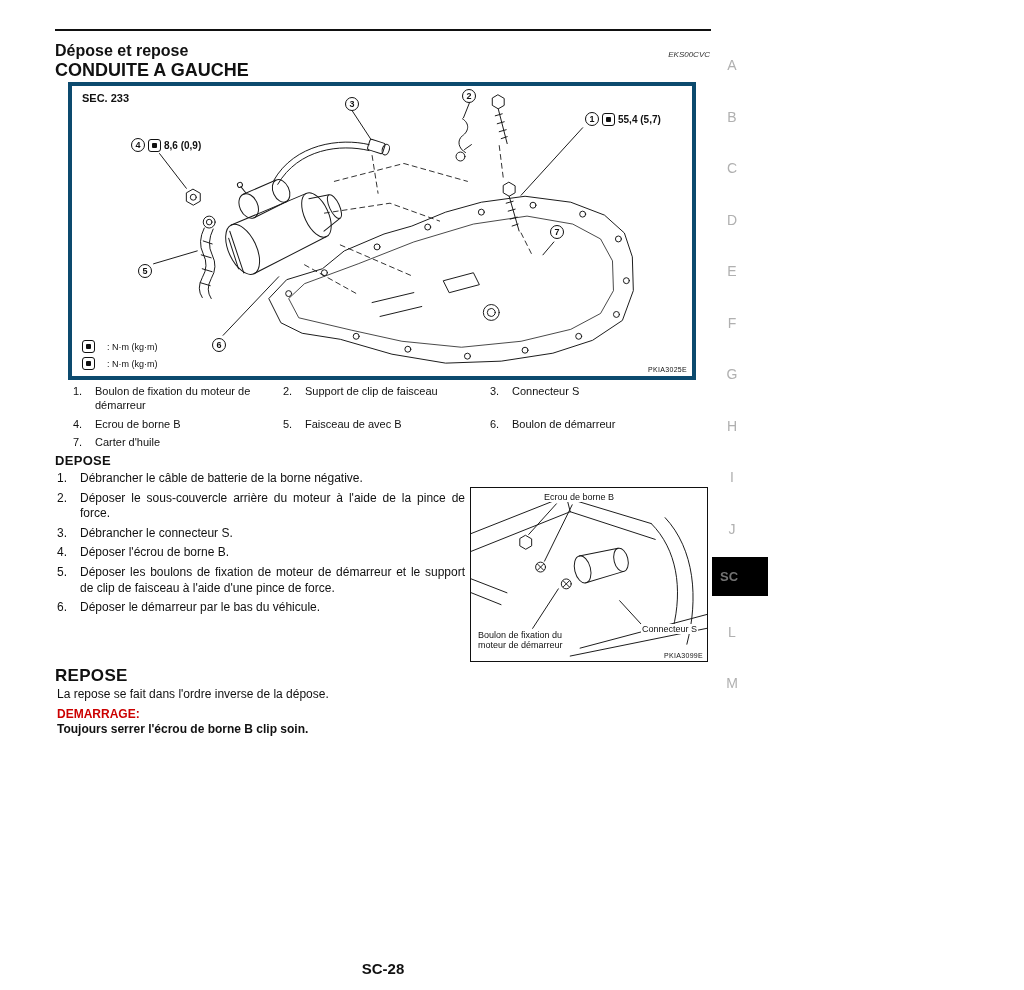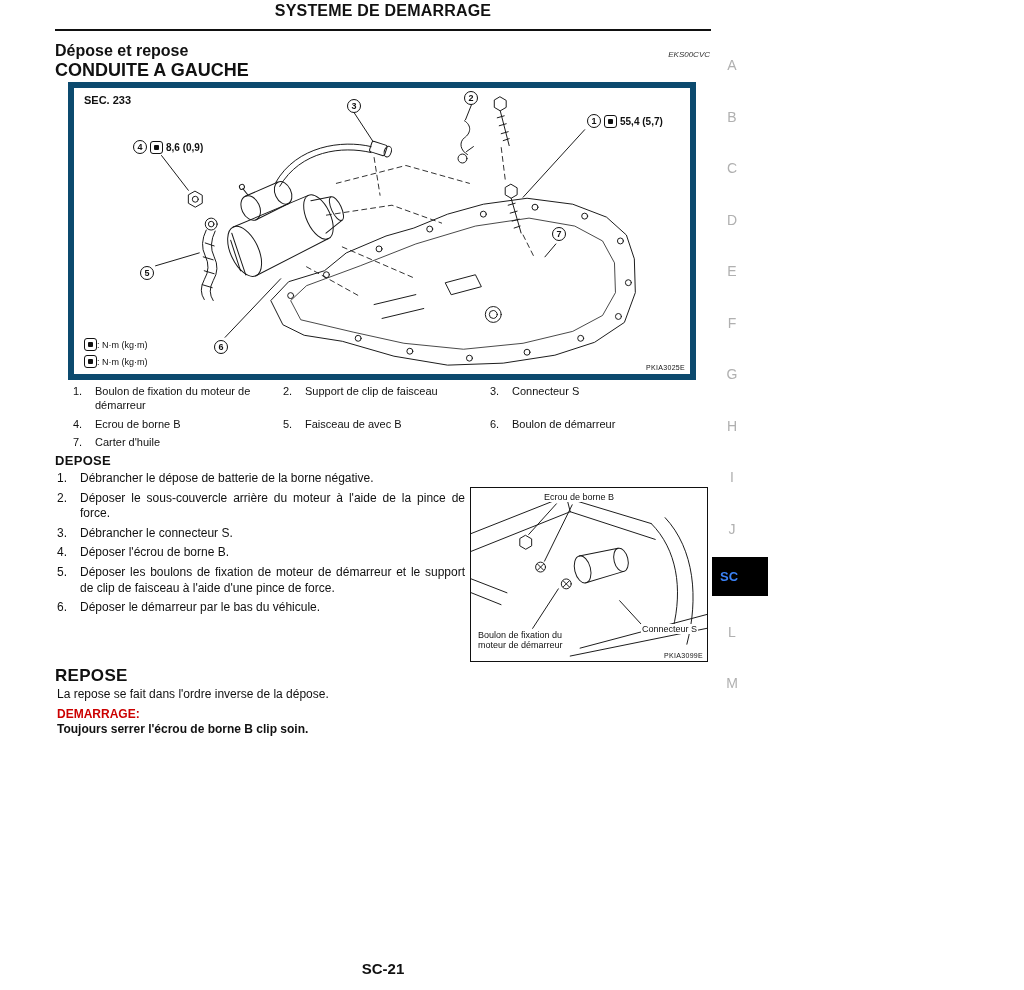--- a/index.html
+++ b/index.html
@@ -10,34 +10,34 @@
   .header-title { position:absolute; left:55px; top:2px; width:656px; text-align:center;
     font-size:16px; font-weight:bold; letter-spacing:.2px; }
   .header-rule { position:absolute; left:55px; top:29px; width:656px; height:2px; background:#111; }
 
   .sec-title { position:absolute; left:55px; top:42px; font-size:16px; font-weight:bold; }
   .sec-code { position:absolute; left:54px; top:50px; width:656px; text-align:right;
     font-size:8px; font-style:italic; color:#333; }
   .sec-sub { position:absolute; left:55px; top:60px; font-size:18px; font-weight:bold; }
 
   .figure-main { position:absolute; left:68px; top:82px; width:628px; height:298px;
-    border:6px solid #0c4a6e; background:#fff; }
+    border:4px solid #0c4a6e; background:#fff; }
   .figure-main svg { position:absolute; left:0; top:0; }
   .sec-label { position:absolute; left:8px; top:6px; font-size:11px; font-weight:bold; background:#fff; padding:0 2px; }
   .callout { position:absolute; width:14px; height:14px; border:1px solid #111; border-radius:50%;
     font-size:9px; line-height:12px; text-align:center; background:#fff; font-weight:bold; }
   .torque-group { position:absolute; display:flex; align-items:center; gap:3px;
     font-size:10px; font-weight:bold; }
   .tsym { width:13px; height:13px; border:1px solid #111; border-radius:3px; position:relative;
     background:#fff; flex:none; }
   .tsym::after { content:""; position:absolute; left:3px; top:3px; width:5px; height:5px;
     background:#111; border-radius:1px; }
   .legend { position:absolute; left:10px; bottom:6px; display:flex; flex-direction:column; gap:4px;
     font-size:9px; }
-  .legend-row { display:flex; align-items:center; gap:0; }
+  .legend-row { display:flex; align-items:center; gap:12px; }
   .fig-code { position:absolute; right:5px; bottom:3px; font-size:7px; letter-spacing:.3px; }
 
   .parts { position:absolute; left:73px; top:384px; width:625px; display:grid;
     grid-template-columns:210px 207px 208px; font-size:11px; line-height:1.3; }
   .part { display:flex; padding-right:10px; margin-bottom:4px; }
   .part .pnum { width:22px; flex:none; }
 
   .h-depose { position:absolute; left:55px; top:453px; font-size:13px; font-weight:bold; letter-spacing:.3px; }
   .steps { position:absolute; left:57px; top:471px; width:408px; font-size:12px; }
   .step { display:flex; margin-bottom:4px; }
@@ -50,31 +50,30 @@
   .inset-label { position:absolute; font-size:9px; line-height:1.15; background:#fff; padding:0 1px; }
   .inset-code { position:absolute; right:4px; bottom:2px; font-size:7px; letter-spacing:.3px; background:#fff; }
 
   .h-repose { position:absolute; left:55px; top:666px; font-size:17px; font-weight:bold; letter-spacing:.3px; }
   .repose-text { position:absolute; left:57px; top:687px; font-size:12px; }
   .precaution-label { position:absolute; left:57px; top:707px; font-size:12px; font-weight:bold; color:#cc0000; }
   .precaution-text { position:absolute; left:57px; top:722px; font-size:12px; font-weight:bold; }
 
   .tab-letter { position:absolute; left:712px; width:40px; text-align:center; font-size:14px; color:#b0b0b0; }
   .tab-active { position:absolute; left:712px; top:557px; width:56px; height:39px; background:#000;
-    color:#3b82f6; font-size:13px; font-weight:bold; display:flex; align-items:center; padding-left:8px; }
+    color:#737373; font-size:13px; font-weight:bold; display:flex; align-items:center; padding-left:8px; }
 
   .footer { position:absolute; left:55px; top:960px; width:656px; text-align:center;
     font-size:15px; font-weight:bold; }
 </style>
 </head>
 <body>
 
 <div class="page">
 
-  <div class="header-title">SYSTEME DE DEMARRAGE</div>
   <div class="header-rule"></div>
 
   <div class="sec-title">Dépose et repose</div>
   <div class="sec-code">EKS00CVC</div>
   <div class="sec-sub">CONDUITE A GAUCHE</div>
 
   <div class="figure-main">
     <svg viewBox="0 0 628 298" width="628" height="296">
       <g fill="none" stroke="#1a1a1a" stroke-width="1" stroke-linecap="round" stroke-linejoin="round">
         <g stroke-dasharray="5 4" stroke-width="0.9">
@@ -210,21 +209,21 @@
     <div class="part">
       <span class="pnum">7.</span>
       <span>Carter d'huile</span>
     </div>
   </div>
 
   <div class="h-depose">DEPOSE</div>
   <div class="steps">
     <div class="step">
       <span class="snum">1.</span>
-      <span class="stext">Débrancher le dépose de batterie de la borne négative.</span>
+      <span class="stext">Débrancher le câble de batterie de la borne négative.</span>
     </div>
     <div class="step">
       <span class="snum">2.</span>
       <span class="stext">Déposer le sous-couvercle arrière du moteur à l'aide de la pince de force.</span>
     </div>
     <div class="step">
       <span class="snum">3.</span>
       <span class="stext">Débrancher le connecteur S.</span>
     </div>
     <div class="step">
@@ -288,14 +287,14 @@
   <div class="tab-letter" style="top:263px;">E</div>
   <div class="tab-letter" style="top:315px;">F</div>
   <div class="tab-letter" style="top:366px;">G</div>
   <div class="tab-letter" style="top:418px;">H</div>
   <div class="tab-letter" style="top:469px;">I</div>
   <div class="tab-letter" style="top:521px;">J</div>
   <div class="tab-active">SC</div>
   <div class="tab-letter" style="top:624px;">L</div>
   <div class="tab-letter" style="top:675px;">M</div>
 
-  <div class="footer">SC-21</div>
+  <div class="footer">SC-28</div>
 </div>
 
 </body></html>

